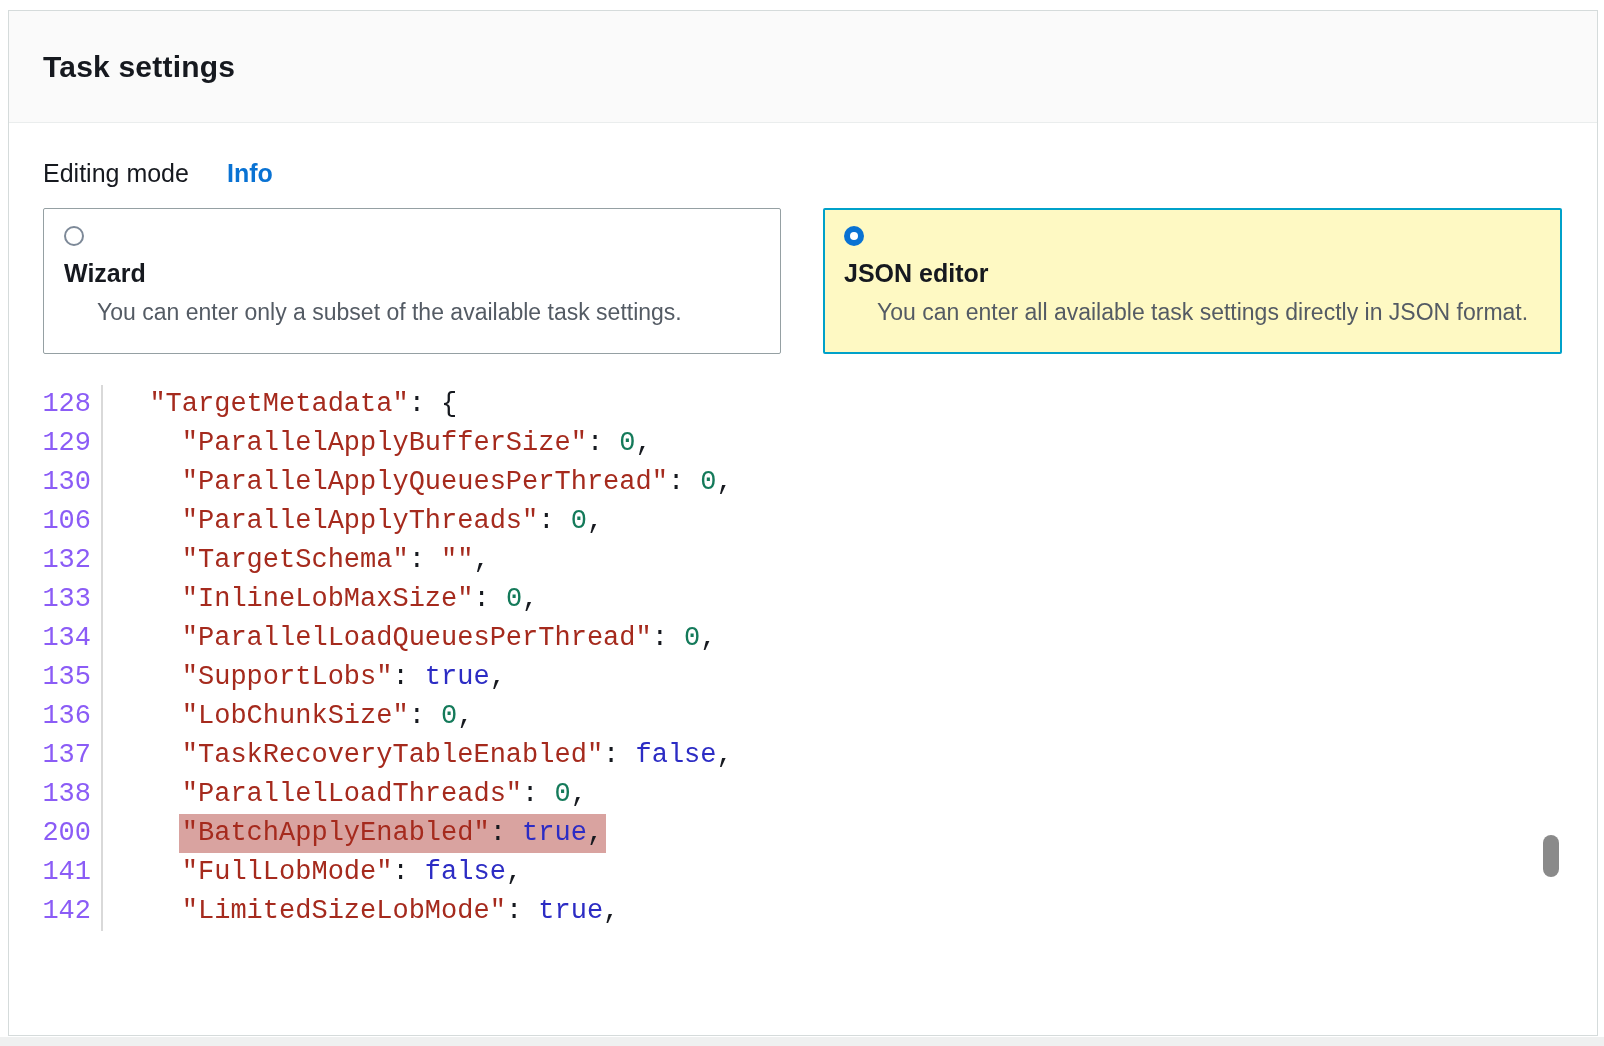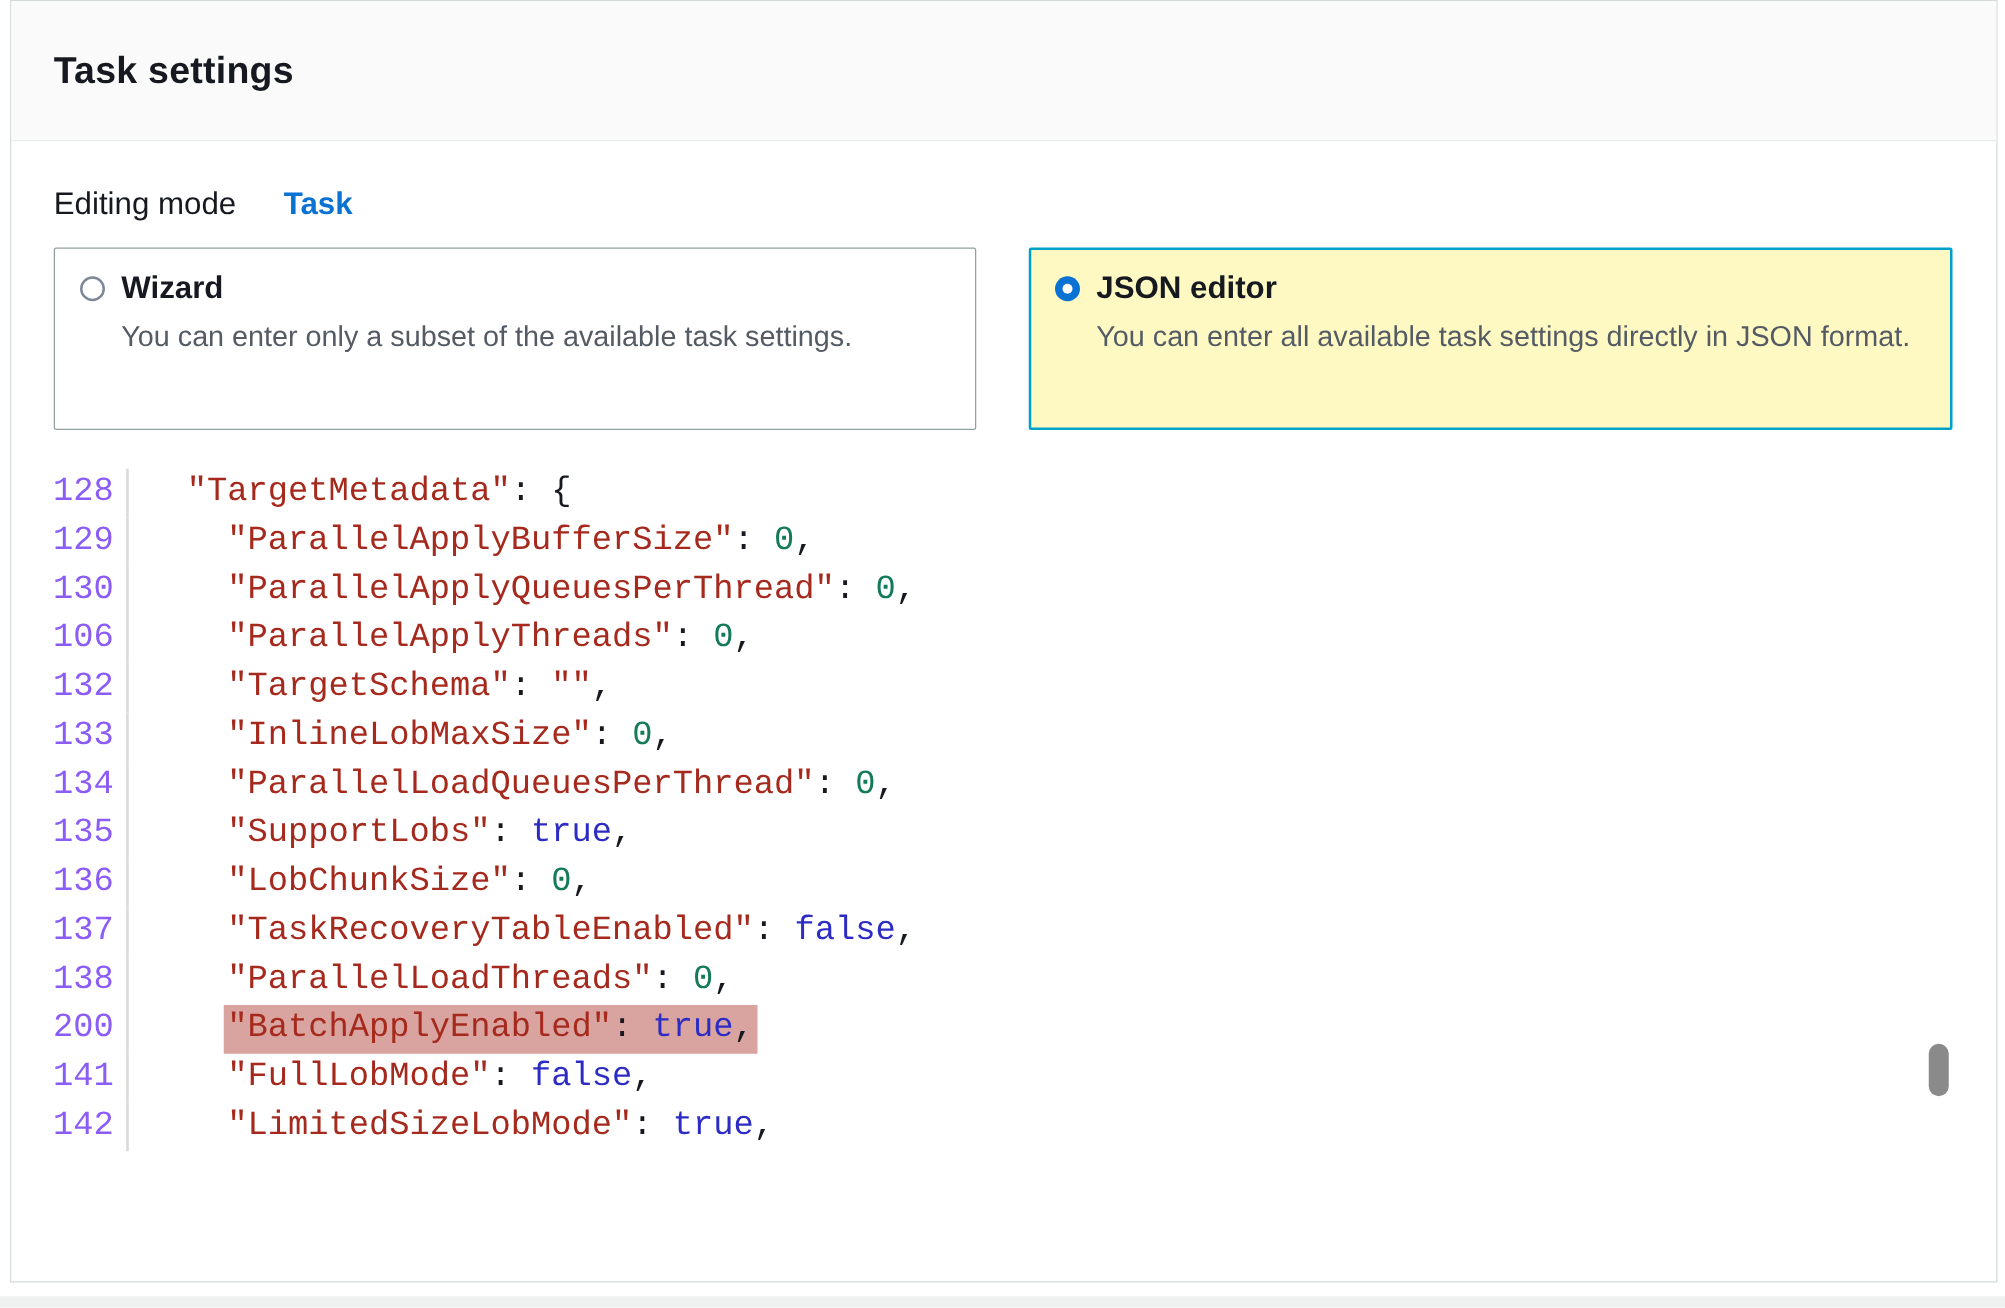--- a/index.html
+++ b/index.html
@@ -1,37 +1,37 @@
 <!DOCTYPE html>
 <html><head>
 <meta charset="utf-8">
 <style>
   * { margin:0; padding:0; box-sizing:border-box; }
   html,body { width:1604px; height:1046px; background:#ffffff; overflow:hidden;
               font-family:"Liberation Sans", sans-serif; color:#16191f; }
 
   .page-strip { position:absolute; left:0; top:1037px; width:1604px; height:9px; background:#eff0f0; }
 
-  .card { position:absolute; left:8px; top:0; width:1590px; height:1026px;
+  .card { position:absolute; left:8px; top:10px; width:1590px; height:1026px;
           background:#ffffff; border:1px solid #d5dbdb; }
 
   .card-header { height:112px; background:#fafafa; border-bottom:1px solid #eaeded;
                  display:flex; align-items:center; padding-left:34px; }
   .card-title { font-size:30px; font-weight:700; letter-spacing:0.2px; color:#16191f; }
 
   .mode-row { position:absolute; left:34px; top:148px; display:flex; align-items:baseline; }
   .mode-label { font-size:25px; color:#16191f; }
   .info-link { font-size:25px; font-weight:700; color:#0972d3; margin-left:38px; cursor:pointer; }
 
   .tiles-row { position:absolute; left:34px; top:197px; display:flex; gap:42px; }
   .tile { width:738px; height:146px; background:#ffffff; border:1px solid #95a0a3;
           border-radius:2px; padding:17px 20px; cursor:pointer; }
   .tile.selected { width:739px; border:2px solid #00a1c9; background:#fef9c3; padding:16px 19px; }
 
-  .tile-top { display:flex; align-items:center; gap:13px; }
+  .tile-top { display:flex; align-items:flex-start; gap:13px;flex-direction:column; }
   .radio { width:20px; height:20px; border-radius:50%; border:2px solid #7d8998; background:#fff; flex:none; position:relative; }
   .radio.checked { border:none; background:#0972d3; }
   .radio.checked::after { content:""; position:absolute; left:6px; top:6px; width:8px; height:8px;
                           border-radius:50%; background:#ffffff; }
   .tile-label { font-size:25px; font-weight:700; color:#16191f; }
   .tile-desc { margin-left:33px; margin-top:8px; font-size:23px; line-height:32px; color:#545b64; }
 
   .editor { position:absolute; left:0; top:374px; width:1588px; }
   .code-row { display:flex; height:39px; line-height:39px;
               font-family:"Liberation Mono","DejaVu Sans Mono",monospace; font-size:27px; }
@@ -52,21 +52,21 @@
 <body>
 
 <div class="card">
 
   <div class="card-header">
     <h1 class="card-title">Task settings</h1>
   </div>
 
   <div class="mode-row">
     <span class="mode-label">Editing mode</span>
-    <a class="info-link">Task</a>
+    <a class="info-link">Info</a>
   </div>
 
   <div class="tiles-row">
 
     <div class="tile">
       <div class="tile-top">
         <span class="radio"></span>
         <span class="tile-label">Wizard</span>
       </div>
       <div class="tile-desc">You can enter only a subset of the available task settings.</div>

